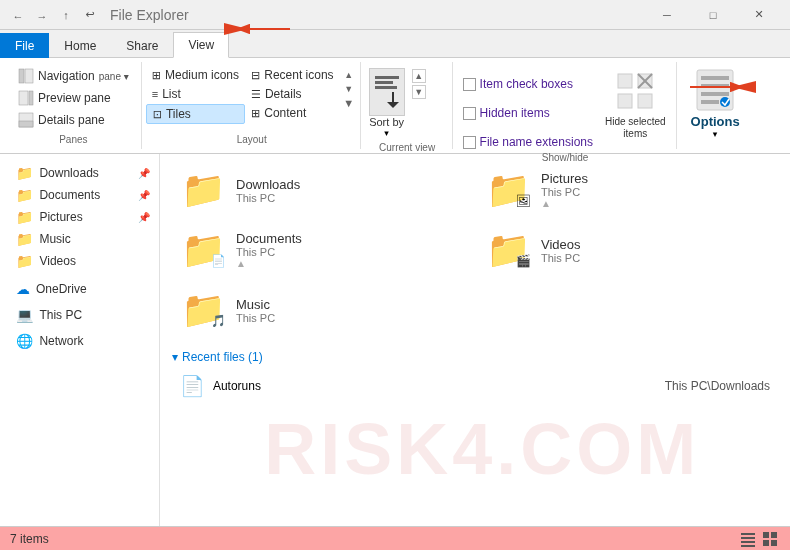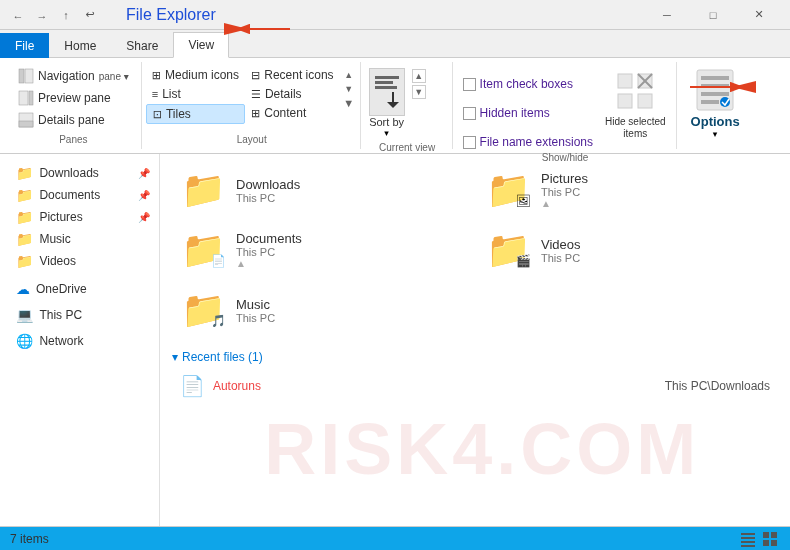--- a/index.html
+++ b/index.html
@@ -11,21 +11,21 @@
       background: #f0f0f0;
       display: flex;
       align-items: center;
       padding: 0 8px;
       border-bottom: 1px solid #ccc;
       justify-content: space-between;
     }
     .title-bar-left { display: flex; align-items: center; gap: 6px; }
     .title-bar-icons { display: flex; gap: 4px; }
     .qat-btn { width: 20px; height: 20px; display: flex; align-items: center; justify-content: center; font-size: 11px; cursor: pointer; color: #555; }
-    .title-text { font-size: 16px; color: #1d4ed8; margin-left: 20px; }
+    .title-text { font-size: 14px; color: #737373; margin-left: 4px; }
     .window-controls { display: flex; }
     .win-btn { width: 46px; height: 30px; display: flex; align-items: center; justify-content: center; font-size: 11px; cursor: pointer; color: #555; }
 
     
     .ribbon-tabs {
       height: 28px;
       background: #f0f0f0;
       display: flex;
       align-items: flex-end;
       padding-left: 0;
@@ -159,27 +159,27 @@
       font-size: 12px; color: #0078d7; margin-bottom: 6px;
       display: flex; align-items: center; gap: 4px; cursor: pointer;
     }
     .recent-file {
       display: flex;
       align-items: center;
       gap: 8px;
       padding: 4px 8px;
       cursor: pointer;
     }
-    .file-name { font-size: 12px; color: #ef4444; flex: 1; }
+    .file-name { font-size: 12px; color: #000000; flex: 1; }
     .file-path { font-size: 12px; color: #555; }
 
     
     .status-bar {
       height: 24px;
-      background: #0ea5e9;
+      background: #fca5a5;
       border-top: 1px solid #ccc;
       display: flex;
       align-items: center;
       padding: 0 10px;
       justify-content: space-between;
       font-size: 12px;
       color: #333;
     }
     .status-right { display: flex; gap: 6px; }
     .view-toggle { display: flex; align-items: center; gap: 2px; }

